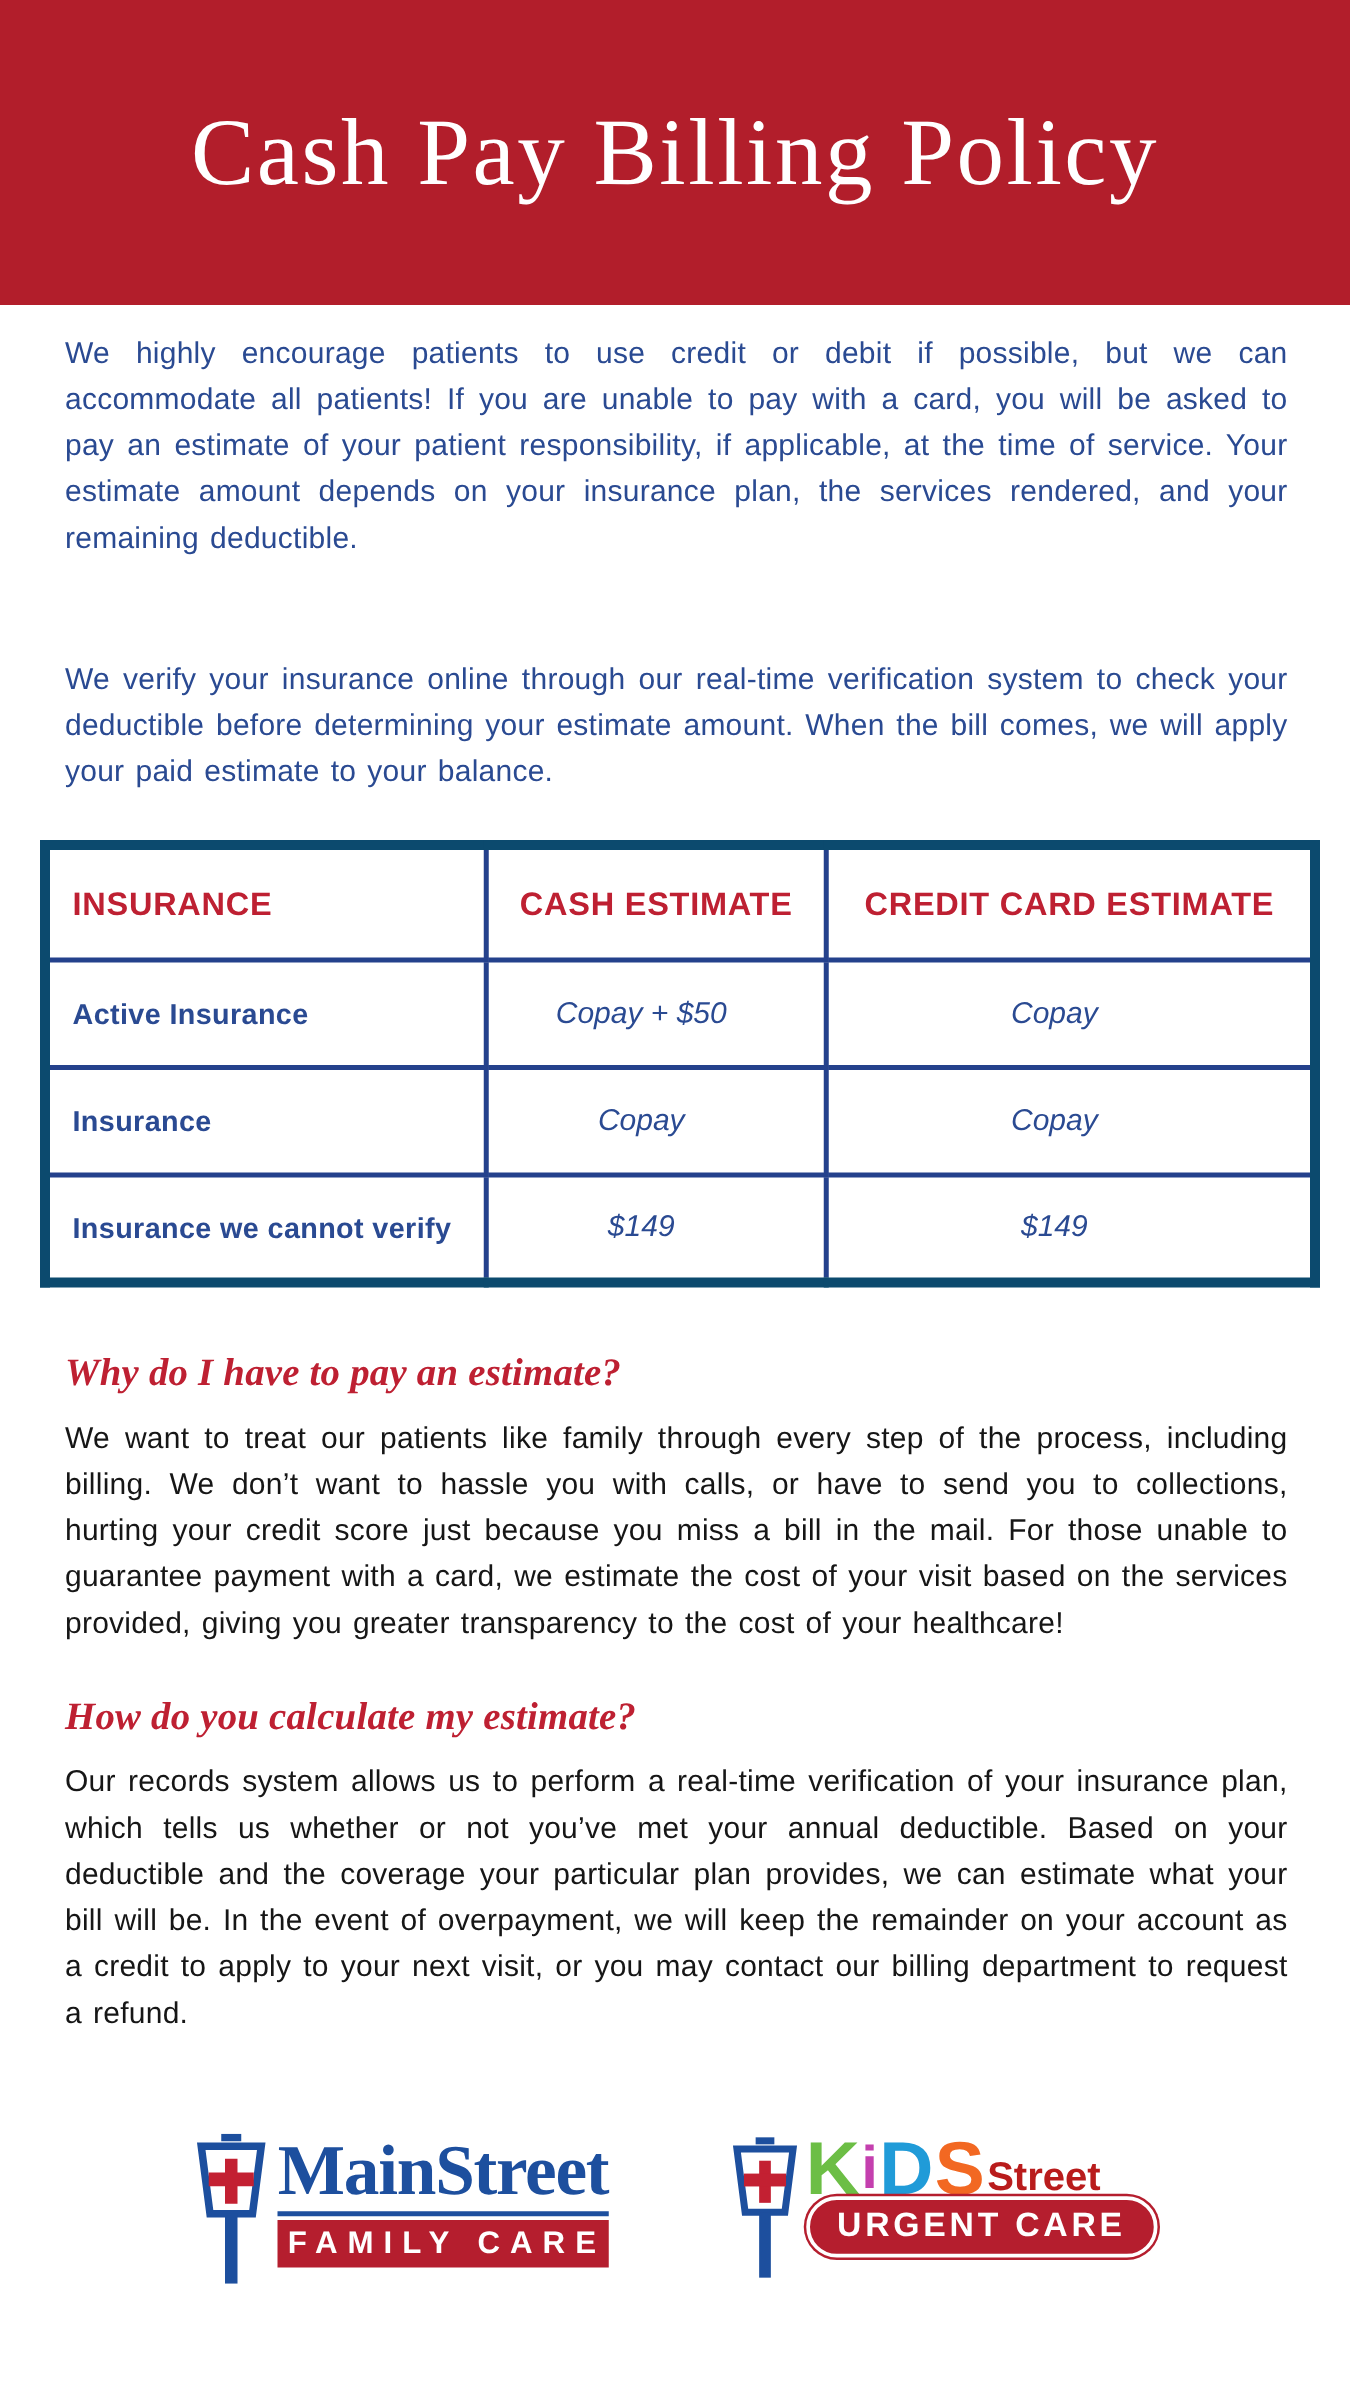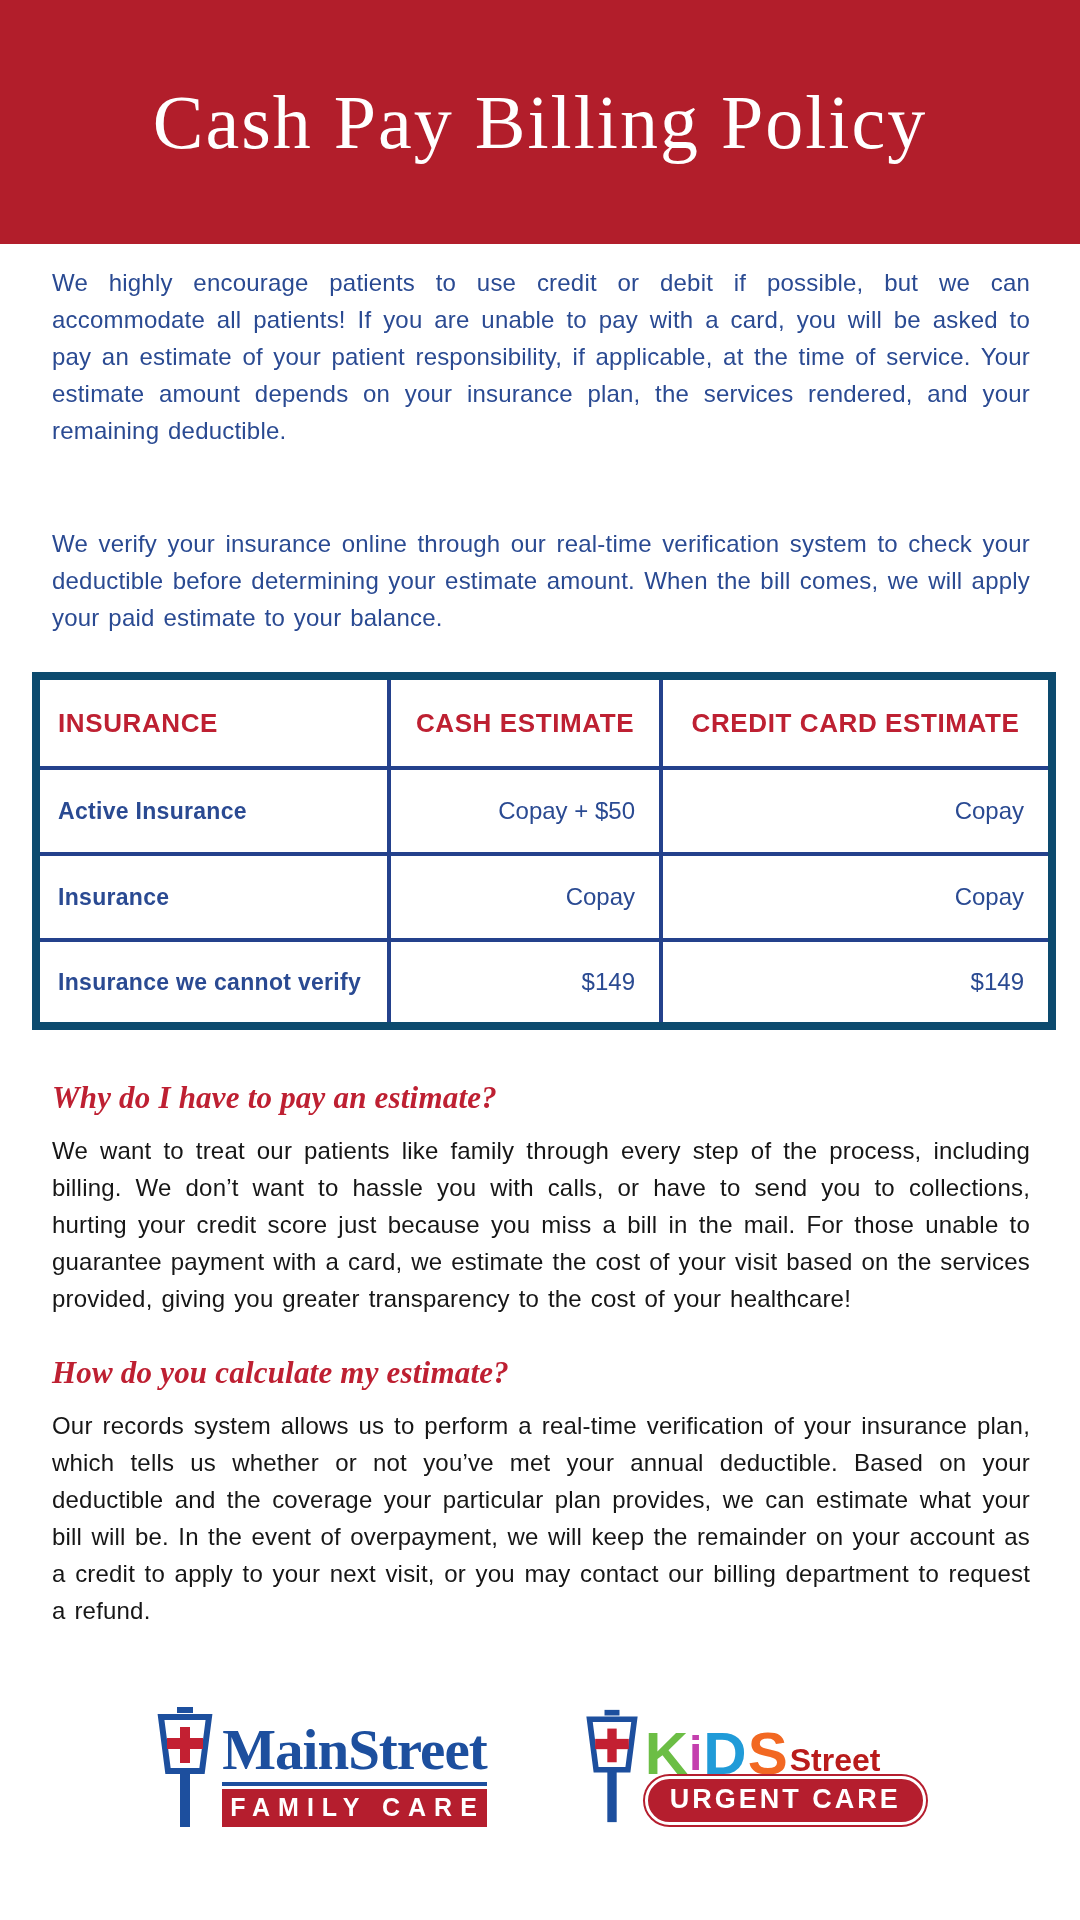--- a/index.html
+++ b/index.html
@@ -71,21 +71,21 @@
   }
   .estimate-table th.col-1 { text-align: left; padding-left: 18px; }
   .estimate-table td { height: 86px; font-size: 24px; color: #2a4a92; }
   .estimate-table td.row-label {
     font-weight: bold;
     text-align: left;
     padding-left: 18px;
     font-size: 23px;
     letter-spacing: 0.3px;
   }
-  .estimate-table td.cell-value { text-align: right; padding-right: 24px; }
+  .estimate-table td.cell-value { text-align: center; padding-right: 24px; font-style: italic; }
 
   
   .qa-heading {
     font-family: "Liberation Serif", serif;
     font-style: italic;
     font-weight: bold;
     font-size: 31px;
     color: #be2032;
     letter-spacing: 0.2px;
   }
@@ -94,21 +94,21 @@
   .qa-body { margin-top: 16px; }
 
   
   .logos {
     margin-top: 78px;
     display: flex;
     justify-content: center;
     align-items: flex-start;
     gap: 96px;
   }
-  .logo { display: flex; align-items: flex-end; }
+  .logo { display: flex; align-items: flex-start; }
   .lamp { flex: 0 0 auto; }
 
   
   .ms-right { display: flex; flex-direction: column; margin-left: 6px; }
   .ms-name {
     font-family: "Liberation Serif", serif;
     font-weight: bold;
     font-size: 57px;
     line-height: 60px;
     color: #1d4f9e;

